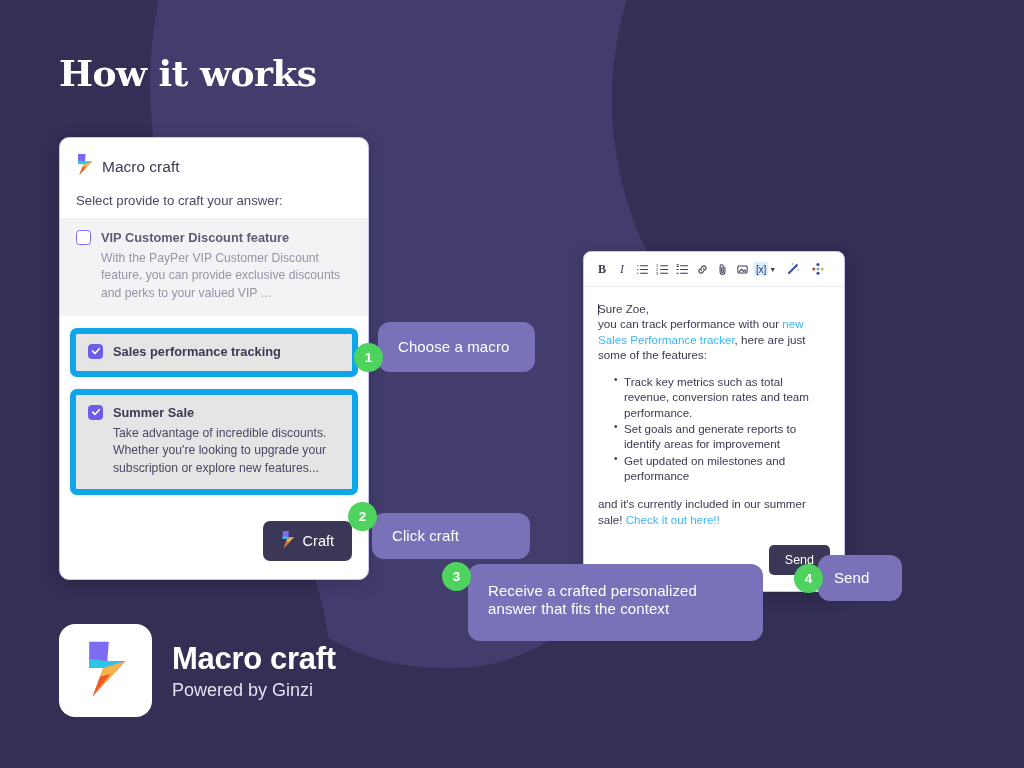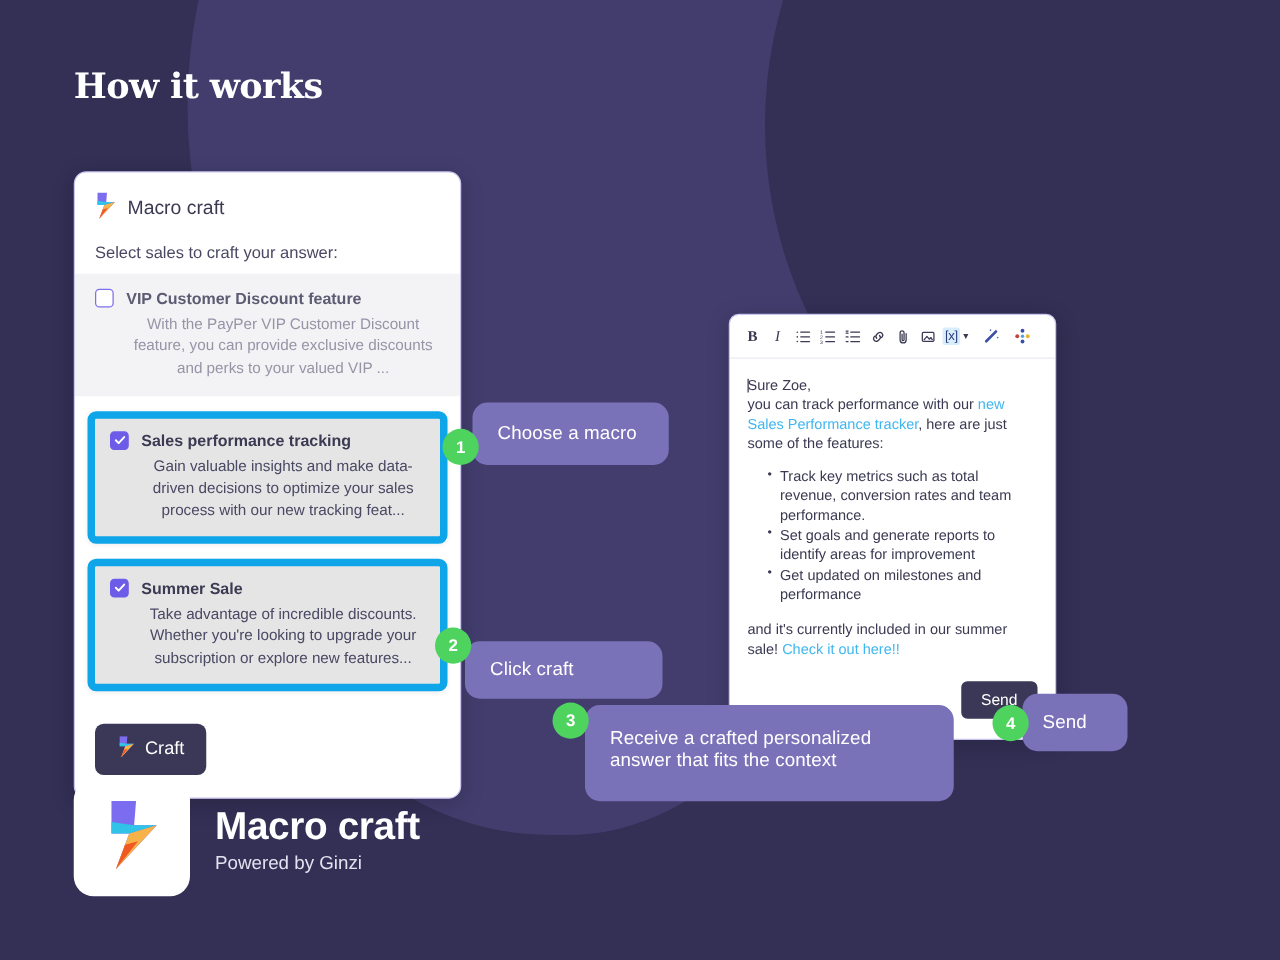--- a/index.html
+++ b/index.html
@@ -69,21 +69,21 @@
     background: #332f55;
   }
 
   
   .page-title {
     position: absolute;
     left: 59px;
     top: 52px;
     font-family: "DejaVu Serif", "Liberation Serif", serif;
     font-weight: bold;
-    font-size: 28px;
+    font-size: 36px;
     letter-spacing: -0.5px;
     color: #ffffff;
     z-index: 5;
   }
 
   
   .macro-panel {
     position: absolute;
     left: 59px;
     top: 137px;
@@ -106,21 +106,20 @@
     color: #3b3a52;
     font-weight: 400;
   }
   .macro-sub {
     padding: 14px 16px 10px 16px;
     font-size: 13.2px;
     color: #4a4863;
   }
   .macro-list {
     padding: 0;
-    text-align: center;
   }
   .macro-card {
     margin: 0 10px 12px 10px;
     padding: 10px 12px 12px 12px;
     border-radius: 7px;
   }
   .macro-card.disabled {
     background: #f3f3f6;
     margin: 0 0 0 0;
     border-radius: 0;
@@ -155,21 +154,21 @@
     margin-top: 5px;
     margin-left: 25px;
     font-size: 12.2px;
     line-height: 1.42;
     color: #4a4863;
   }
   .macro-card.disabled .macro-desc { color: #9794a6; }
 
   .macro-foot {
     display: flex;
-    justify-content: flex-start;
+    justify-content: flex-end;
     padding: 14px 16px 18px 16px;
   }
   .craft-btn {
     display: flex; align-items: center; gap: 8px;
     background: #3b3756;
     color: #fff;
     border: none;
     border-radius: 7px;
     padding: 10px 18px;
     font-size: 14.5px;
@@ -321,21 +320,21 @@
     display: flex; align-items: center; justify-content: center;
   }
   .logo-text-main {
     font-size: 31px;
     font-weight: bold;
     color: #ffffff;
     letter-spacing: -0.3px;
   }
   .logo-text-sub {
     margin-top: 3px;
-    font-size: 15px;
+    font-size: 18px;
     color: #e4e2f0;
   }
 </style>
 </head>
 <body>
 
 <div class="bg-layer">
   <div class="blob-light"></div>
   <div class="blob-light2"></div>
   <div class="blob-dark-top"></div>
@@ -352,42 +351,41 @@
       <svg width="17" height="21" viewBox="0 0 17 21">
         <path d="M9.6 0 L2 0 L2 10 L7.5 10 L3.4 21 L16 7.5 L9 7.5 Z" fill="#7c6cf0"></path>
         <path d="M2 6.5 L2 10 L7.5 10 L16 7.5 L9 7.5 Z" fill="#2fc4e8"></path>
         <path d="M7.5 10 L16 7.5 L3.4 21 Z" fill="#f8b24a"></path>
         <path d="M6.2 13.5 L10.2 12.4 L3.4 21 Z" fill="#f05a22"></path>
       </svg>
     </span>
     <span class="macro-head-title">Macro craft</span>
   </div>
 
-  <div class="macro-sub">Select sales to craft your answer:</div>
+  <div class="macro-sub">Select provide to craft your answer:</div>
 
   <div class="macro-list">
 
     <div class="macro-card disabled">
       <div class="macro-row">
         <span class="cb off"></span>
         <span class="macro-title">VIP Customer Discount feature</span>
       </div>
       <div class="macro-desc">With the PayPer VIP Customer Discount feature, you can provide exclusive discounts and perks to your valued VIP ...</div>
     </div>
 
     <div class="macro-card selected" style="margin-top:12px;">
       <div class="macro-row">
         <span class="cb on">
           <svg viewBox="0 0 12 12">
               <path d="M2 6.2 L4.7 9 L10 3.2" fill="none" stroke="#fff" stroke-width="1.9" stroke-linecap="round" stroke-linejoin="round"></path>
             </svg>
         </span>
         <span class="macro-title">Sales performance tracking</span>
       </div>
-      <div class="macro-desc">Gain valuable insights and make data-driven decisions to optimize your sales process with our new tracking feat...</div>
     </div>
 
     <div class="macro-card selected">
       <div class="macro-row">
         <span class="cb on">
           <svg viewBox="0 0 12 12">
               <path d="M2 6.2 L4.7 9 L10 3.2" fill="none" stroke="#fff" stroke-width="1.9" stroke-linecap="round" stroke-linejoin="round"></path>
             </svg>
         </span>
         <span class="macro-title">Summer Sale</span>

